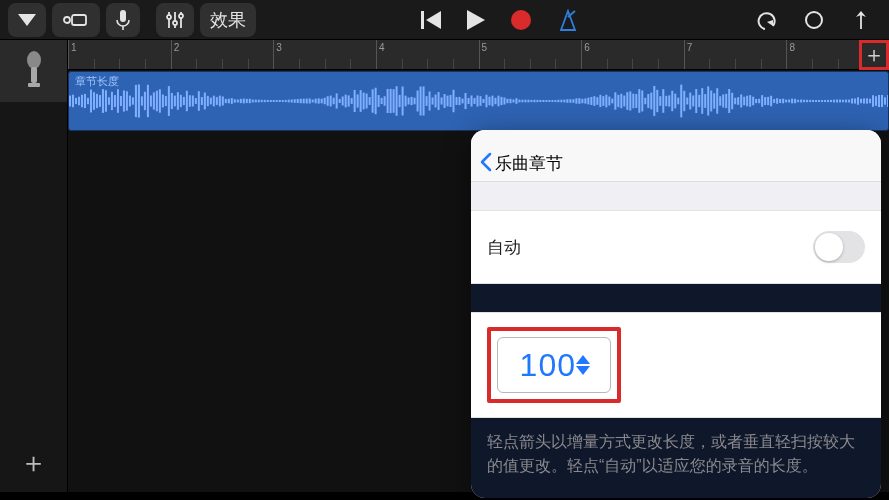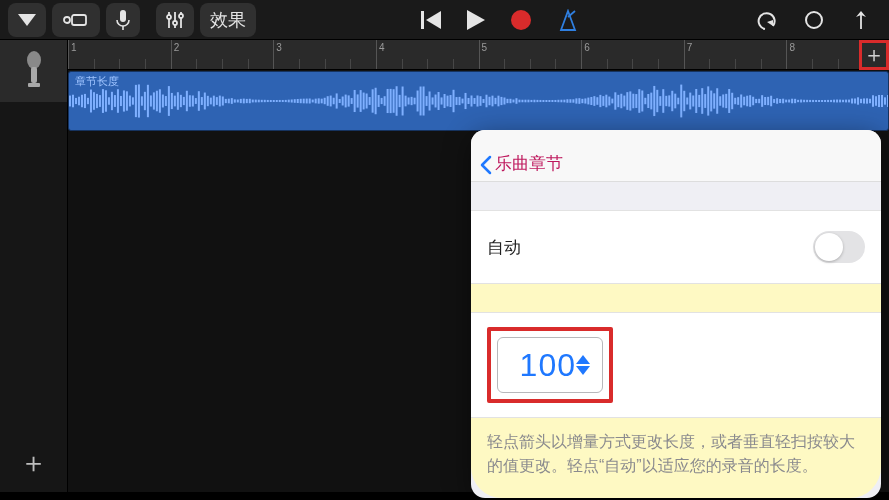--- a/index.html
+++ b/index.html
@@ -152,39 +152,39 @@
   }
   .pop-header {
     height: 52px;
     background: #f8f8f8;
     display: flex;
     align-items: center;
     border-bottom: 1px solid #ddd;
     position: relative;
   }
   .pop-back {
-    color: #be185d;
+    color: #000000;
     font-size: 17px;
     display: flex;
-    align-items: flex-end;
+    align-items: flex-start;
     gap: 2px;
     padding-left: 8px;
     cursor: pointer;
     margin-top: 16px;
   }
   .pop-title {
     position: absolute;
     left: 0; right: 0;
     text-align: center;
     font-size: 17px;
     font-weight: 600;
     color: #111;
     pointer-events: none;
   }
-  .pop-body { background: #fef9c3; padding-bottom: 14px; border-radius: 31px; }
+  .pop-body { background: #0f172a; padding-bottom: 14px; }
   .pop-row {
     background: #fff;
     padding: 14px 16px;
     display: flex;
     align-items: center;
     font-size: 17px;
     color: #222;
     margin-top: 28px;
     border-top: 1px solid #e2e2e2;
     border-bottom: 1px solid #e2e2e2;
@@ -211,21 +211,21 @@
     border: 4px solid #d92b2b;
     padding: 6px;
     border-radius: 2px;
   }
   .stepper {
     border: 1px solid #b8b8bb;
     border-radius: 6px;
     display: flex;
     align-items: center;
     height: 56px;
-    padding: 0 12px 0 14px;
+    padding: 0 20px 0 14px;
     background: #fff;
   }
   .stepper .val {
     font-size: 32px;
     color: #1f78ff;
     letter-spacing: 1px;
     min-width: 64px;
     text-align: right;
   }
   .stepper .arrows { display: flex; flex-direction: column; gap: 2px; }

